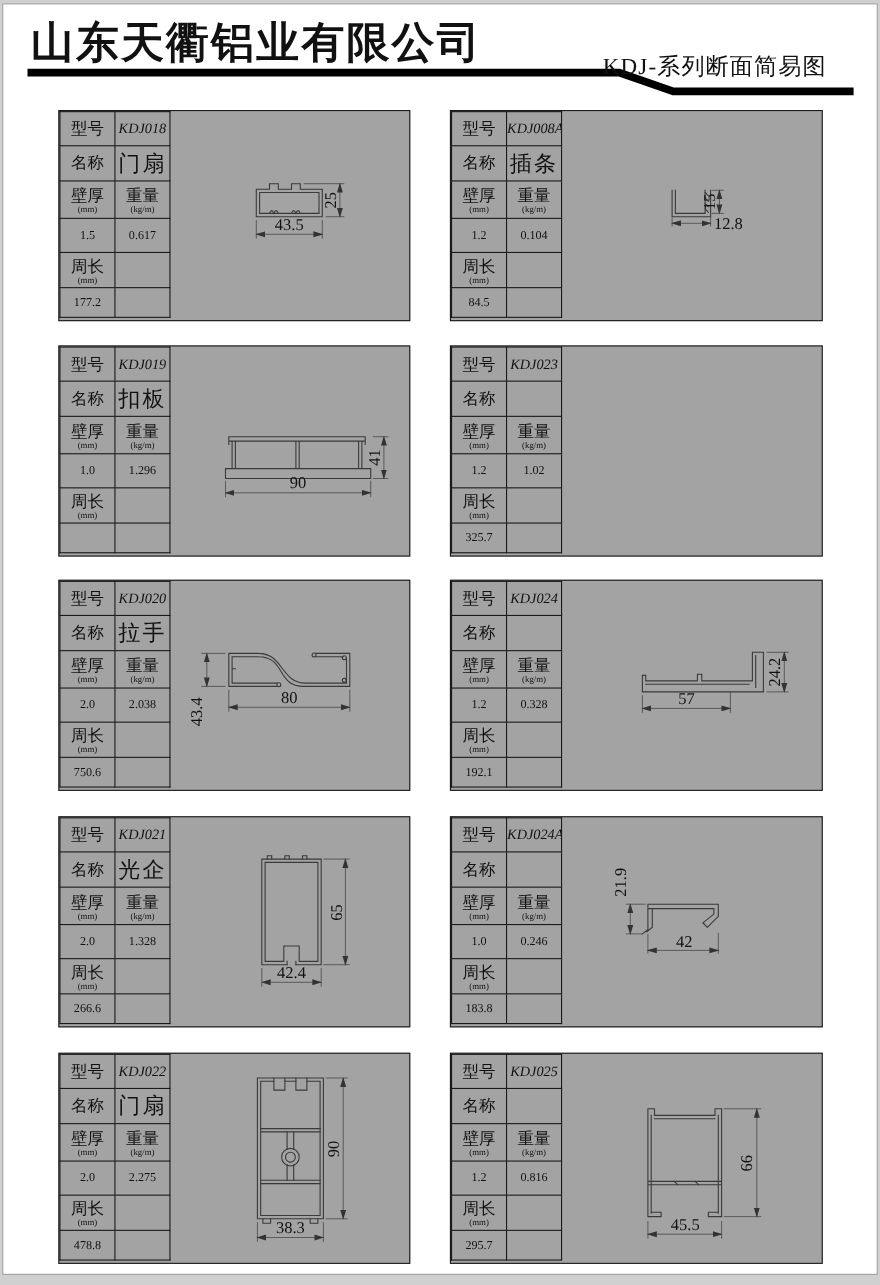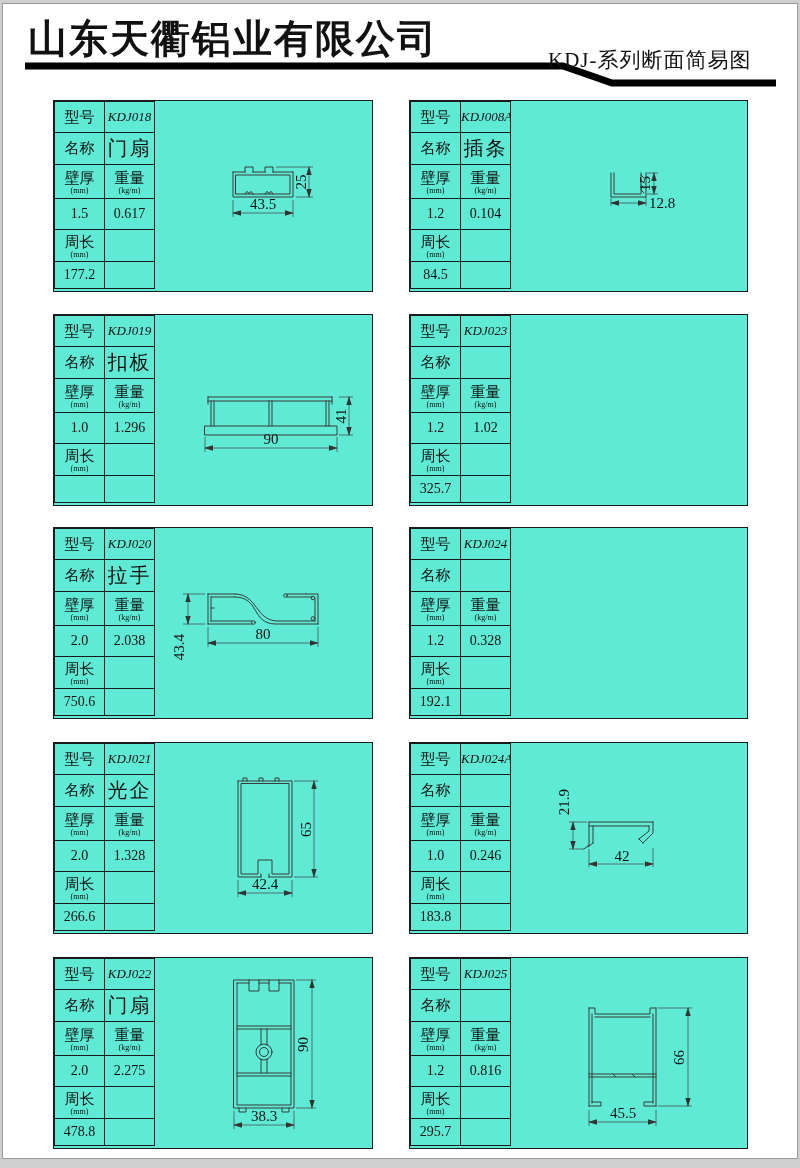--- a/index.html
+++ b/index.html
@@ -3,31 +3,31 @@
 <meta charset="utf-8">
 <style>
   html,body{margin:0;padding:0;width:800px;height:1168px;background:#cfcfcf;position:relative;
     font-family:"Liberation Serif","DejaVu Serif",serif;color:#111;}
   .sheet{position:absolute;left:2px;top:3px;width:794px;height:1154px;background:#fff;border:1px solid #9a9a9a;}
   
   .company{position:absolute;left:28px;top:12px;font-size:39px;font-weight:600;letter-spacing:2px;white-space:nowrap;}
   .subtitle{position:absolute;left:548px;top:46px;font-size:21px;letter-spacing:1px;white-space:nowrap;}
   .rule{position:absolute;left:0;top:0;}
   
-  .panel{position:absolute;height:190px;border:1px solid #1a1a1a;background:#5eead4;display:flex;}
+  .panel{position:absolute;height:190px;border:1px solid #1a1a1a;background:#a3a3a3;display:flex;}
   .spec{border-collapse:collapse;table-layout:fixed;width:101px;height:188px;}
   .spec td{border:1px solid #1a1a1a;text-align:center;vertical-align:middle;padding:0;overflow:hidden;}
   .spec tr:nth-child(1){height:31px}
   .spec tr:nth-child(2){height:32px}
   .spec tr:nth-child(3){height:34px}
   .spec tr:nth-child(4){height:31px}
   .spec tr:nth-child(5){height:32px}
   .lbl{font-size:15px;}
   .mod{font-size:13px;font-style:italic;}
-  .num{font-size:14px;}
+  .num{font-size:11px;}
   .cn{font-size:20px;letter-spacing:2px;}
   .unit{display:block;font-size:8px;line-height:1;margin-top:-1px;}
   .draw{flex:1;position:relative;text-decoration:underline;}
   .draw svg{position:absolute;left:0;top:0;}
   
   .p{stroke:#3a3a3a;stroke-width:1;fill:none;stroke-linejoin:miter;stroke-linecap:square;}
   .d{stroke:#4a4a4a;stroke-width:0.75;fill:none;}
   .dt{font-family:"Liberation Serif","DejaVu Serif",serif;font-size:15px;fill:#111;}
 </style>
 </head>
@@ -273,20 +273,31 @@
     <tr>
           <td class="lbl"><span>周长</span><span class="unit">(mm)</span></td>
         <td></td>
         </tr>
     <tr>
           <td class="num">192.1</td>
         <td></td>
         </tr>
   </tbody>
     </table>
+  <div class="draw">
+    <svg width="234" height="188" viewBox="0 0 234 188">
+      <path class="p" d="M73,101 V86 L76,86 V91 H123 V85 H127 V91 H173 V65 H183 V101 Z M176,68 V97 M76,94 H170"></path>
+      <path class="d" d="M73,104 V120 M153,101 V120"></path>
+      <line class="d" x1="73" y1="116" x2="153" y2="116" marker-start="url(#arr)" marker-end="url(#arr)"></line>
+      <text class="dt" x="113" y="112" text-anchor="middle">57</text>
+      <path class="d" d="M186,65 H206 M186,101 H206"></path>
+      <line class="d" x1="202" y1="65" x2="202" y2="101" marker-start="url(#arr)" marker-end="url(#arr)"></line>
+      <text class="dt" transform="translate(198.5,83) rotate(-90)" text-anchor="middle">24.2</text>
+    </svg>
+  </div>
 </div>
 
 <div class="panel" style="left:53px;top:742px;width:318px;">
   <table class="spec">
     <tbody>
         <tr>
           <td class="lbl">型号</td>
         <td class="mod">KDJ021</td>
         </tr>
     <tr>

